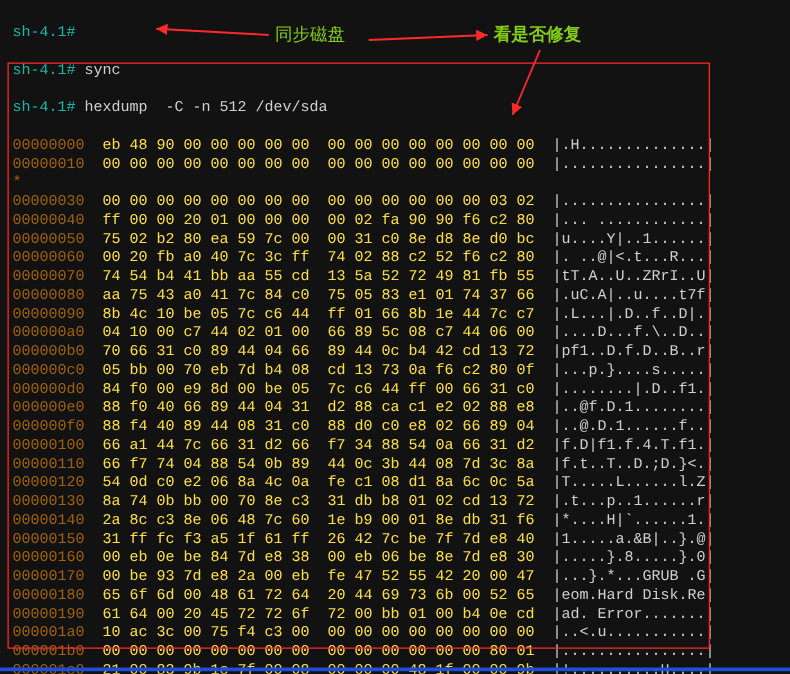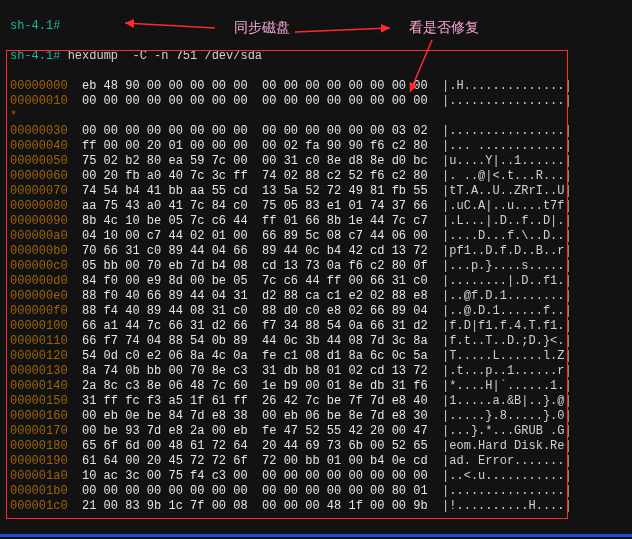--- a/index.html
+++ b/index.html
@@ -22,67 +22,67 @@
   .prompt {
     color: #14b8a6;
   }
   .hex-line {
     white-space: pre;
   }
   .hex-addr {
     color: #a16207;
   }
   .hex-bytes {
-    color: #e5e5e5;
+    color: #fde047;
   }
   .hex-ascii {
     color: #d0d0d0;
   }
   .bottom-bar {
     position: absolute;
     bottom: 2px;
     left: 0;
     width: 100%;
     height: 3px;
     background: #1e4fd6;
   }
   .annotation {
     position: absolute;
-    color: #f9a8d4;
+    color: #84cc16;
     font-family: "SimSun", "Microsoft YaHei", sans-serif;
     font-size: 14px;
     pointer-events: none;
-    margin-left: 14px;
   }
   .box {
     position: absolute;
     border: 1px solid #ff2a2a;
     pointer-events: none;
   }
   svg.arrows {
     position: absolute;
     top: 0;
     left: 0;
     pointer-events: none;
   }
 </style>
 </head>
 <body>
 
 <div class="terminal">
 <div><span class="prompt">sh-4.1#</span></div>
-<div><span class="prompt">sh-4.1#</span> <span>hexdump  -C -n 751 /dev/sda</span></div>
+<div><span class="prompt">sh-4.1#</span> <span>sync</span></div>
+<div><span class="prompt">sh-4.1#</span> <span>hexdump  -C -n 512 /dev/sda</span></div>
 <div id="hexlines"><div class="hex-line"><span class="hex-addr">00000000</span><span class="hex-bytes">  eb 48 90 00 00 00 00 00  00 00 00 00 00 00 00 00</span><span class="hex-ascii">  |.H..............|</span></div><div class="hex-line"><span class="hex-addr">00000010</span><span class="hex-bytes">  00 00 00 00 00 00 00 00  00 00 00 00 00 00 00 00</span><span class="hex-ascii">  |................|</span></div><div class="hex-line"><span class="hex-addr">*</span></div><div class="hex-line"><span class="hex-addr">00000030</span><span class="hex-bytes">  00 00 00 00 00 00 00 00  00 00 00 00 00 00 03 02</span><span class="hex-ascii">  |................|</span></div><div class="hex-line"><span class="hex-addr">00000040</span><span class="hex-bytes">  ff 00 00 20 01 00 00 00  00 02 fa 90 90 f6 c2 80</span><span class="hex-ascii">  |... ............|</span></div><div class="hex-line"><span class="hex-addr">00000050</span><span class="hex-bytes">  75 02 b2 80 ea 59 7c 00  00 31 c0 8e d8 8e d0 bc</span><span class="hex-ascii">  |u....Y|..1......|</span></div><div class="hex-line"><span class="hex-addr">00000060</span><span class="hex-bytes">  00 20 fb a0 40 7c 3c ff  74 02 88 c2 52 f6 c2 80</span><span class="hex-ascii">  |. ..@|&lt;.t...R...|</span></div><div class="hex-line"><span class="hex-addr">00000070</span><span class="hex-bytes">  74 54 b4 41 bb aa 55 cd  13 5a 52 72 49 81 fb 55</span><span class="hex-ascii">  |tT.A..U..ZRrI..U|</span></div><div class="hex-line"><span class="hex-addr">00000080</span><span class="hex-bytes">  aa 75 43 a0 41 7c 84 c0  75 05 83 e1 01 74 37 66</span><span class="hex-ascii">  |.uC.A|..u....t7f|</span></div><div class="hex-line"><span class="hex-addr">00000090</span><span class="hex-bytes">  8b 4c 10 be 05 7c c6 44  ff 01 66 8b 1e 44 7c c7</span><span class="hex-ascii">  |.L...|.D..f..D|.|</span></div><div class="hex-line"><span class="hex-addr">000000a0</span><span class="hex-bytes">  04 10 00 c7 44 02 01 00  66 89 5c 08 c7 44 06 00</span><span class="hex-ascii">  |....D...f.\..D..|</span></div><div class="hex-line"><span class="hex-addr">000000b0</span><span class="hex-bytes">  70 66 31 c0 89 44 04 66  89 44 0c b4 42 cd 13 72</span><span class="hex-ascii">  |pf1..D.f.D..B..r|</span></div><div class="hex-line"><span class="hex-addr">000000c0</span><span class="hex-bytes">  05 bb 00 70 eb 7d b4 08  cd 13 73 0a f6 c2 80 0f</span><span class="hex-ascii">  |...p.}....s.....|</span></div><div class="hex-line"><span class="hex-addr">000000d0</span><span class="hex-bytes">  84 f0 00 e9 8d 00 be 05  7c c6 44 ff 00 66 31 c0</span><span class="hex-ascii">  |........|.D..f1.|</span></div><div class="hex-line"><span class="hex-addr">000000e0</span><span class="hex-bytes">  88 f0 40 66 89 44 04 31  d2 88 ca c1 e2 02 88 e8</span><span class="hex-ascii">  |..@f.D.1........|</span></div><div class="hex-line"><span class="hex-addr">000000f0</span><span class="hex-bytes">  88 f4 40 89 44 08 31 c0  88 d0 c0 e8 02 66 89 04</span><span class="hex-ascii">  |..@.D.1......f..|</span></div><div class="hex-line"><span class="hex-addr">00000100</span><span class="hex-bytes">  66 a1 44 7c 66 31 d2 66  f7 34 88 54 0a 66 31 d2</span><span class="hex-ascii">  |f.D|f1.f.4.T.f1.|</span></div><div class="hex-line"><span class="hex-addr">00000110</span><span class="hex-bytes">  66 f7 74 04 88 54 0b 89  44 0c 3b 44 08 7d 3c 8a</span><span class="hex-ascii">  |f.t..T..D.;D.}&lt;.|</span></div><div class="hex-line"><span class="hex-addr">00000120</span><span class="hex-bytes">  54 0d c0 e2 06 8a 4c 0a  fe c1 08 d1 8a 6c 0c 5a</span><span class="hex-ascii">  |T.....L......l.Z|</span></div><div class="hex-line"><span class="hex-addr">00000130</span><span class="hex-bytes">  8a 74 0b bb 00 70 8e c3  31 db b8 01 02 cd 13 72</span><span class="hex-ascii">  |.t...p..1......r|</span></div><div class="hex-line"><span class="hex-addr">00000140</span><span class="hex-bytes">  2a 8c c3 8e 06 48 7c 60  1e b9 00 01 8e db 31 f6</span><span class="hex-ascii">  |*....H|`......1.|</span></div><div class="hex-line"><span class="hex-addr">00000150</span><span class="hex-bytes">  31 ff fc f3 a5 1f 61 ff  26 42 7c be 7f 7d e8 40</span><span class="hex-ascii">  |1.....a.&amp;B|..}.@|</span></div><div class="hex-line"><span class="hex-addr">00000160</span><span class="hex-bytes">  00 eb 0e be 84 7d e8 38  00 eb 06 be 8e 7d e8 30</span><span class="hex-ascii">  |.....}.8.....}.0|</span></div><div class="hex-line"><span class="hex-addr">00000170</span><span class="hex-bytes">  00 be 93 7d e8 2a 00 eb  fe 47 52 55 42 20 00 47</span><span class="hex-ascii">  |...}.*...GRUB .G|</span></div><div class="hex-line"><span class="hex-addr">00000180</span><span class="hex-bytes">  65 6f 6d 00 48 61 72 64  20 44 69 73 6b 00 52 65</span><span class="hex-ascii">  |eom.Hard Disk.Re|</span></div><div class="hex-line"><span class="hex-addr">00000190</span><span class="hex-bytes">  61 64 00 20 45 72 72 6f  72 00 bb 01 00 b4 0e cd</span><span class="hex-ascii">  |ad. Error.......|</span></div><div class="hex-line"><span class="hex-addr">000001a0</span><span class="hex-bytes">  10 ac 3c 00 75 f4 c3 00  00 00 00 00 00 00 00 00</span><span class="hex-ascii">  |..&lt;.u...........|</span></div><div class="hex-line"><span class="hex-addr">000001b0</span><span class="hex-bytes">  00 00 00 00 00 00 00 00  00 00 00 00 00 00 80 01</span><span class="hex-ascii">  |................|</span></div><div class="hex-line"><span class="hex-addr">000001c0</span><span class="hex-bytes">  21 00 83 9b 1c 7f 00 08  00 00 00 48 1f 00 00 9b</span><span class="hex-ascii">  |!..........H....|</span></div></div>
 
 </div>
 
 <div class="box" style="left:6px; top:50px; width:560px; height:467px;"></div>
 
 <div class="annotation" style="left:220px; top:20px;">同步磁盘</div>
-<div class="annotation" style="left:395px; top:20px;">看是否修复</div>
+<div class="annotation" style="left:395px; top:20px;font-weight:bold;">看是否修复</div>
 
 <svg class="arrows" width="632" height="539">
   <defs>
     <marker id="ah" markerWidth="8" markerHeight="8" refX="6" refY="3" orient="auto">
       <path d="M0,0 L6,3 L0,6 Z" fill="#ff2a2a"></path>
     </marker>
   </defs>
   <line x1="215" y1="28" x2="125" y2="23" stroke="#ff2a2a" stroke-width="1.5" marker-end="url(#ah)"></line>
   <line x1="295" y1="32" x2="390" y2="28" stroke="#ff2a2a" stroke-width="1.5" marker-end="url(#ah)"></line>
   <line x1="432" y1="40" x2="410" y2="92" stroke="#ff2a2a" stroke-width="1.5" marker-end="url(#ah)"></line>

